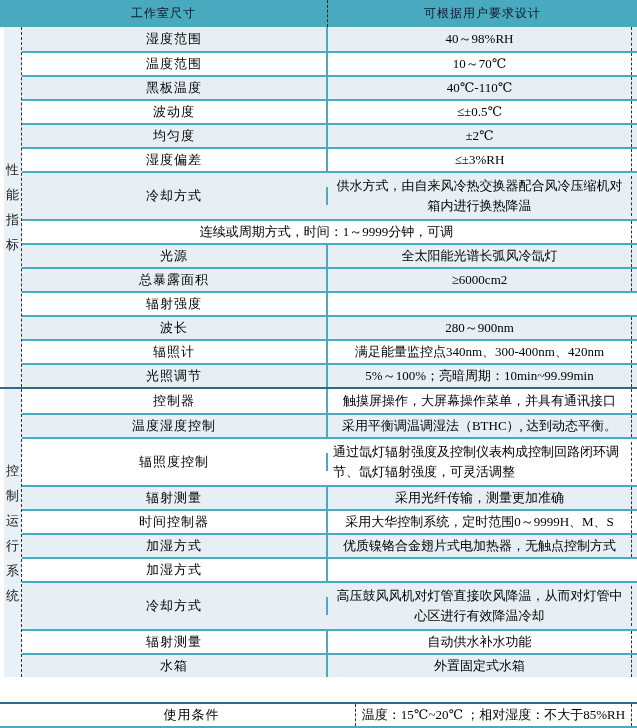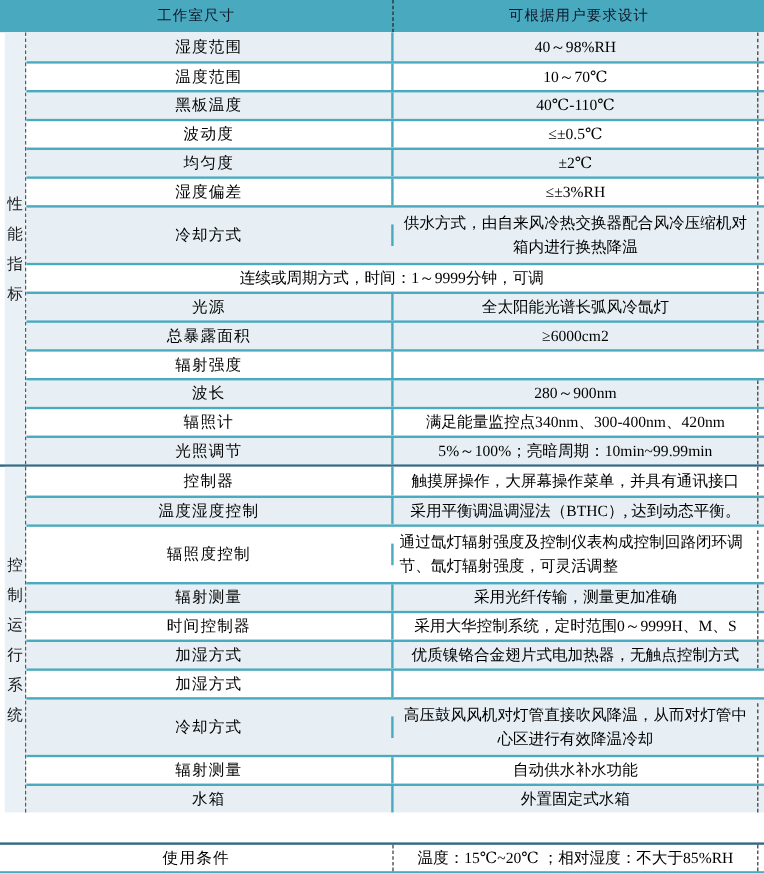--- a/index.html
+++ b/index.html
@@ -30,21 +30,21 @@
   .row { display:flex; height:24px; background:#fff; }
   .row.tall { height:48px;align-items:center; }
   .row.lite { background:#e7eff4; }
   .row + .row { border-top:2px solid #4aaabf; }
   .cell { display:flex; align-items:center; justify-content:center; text-align:center; }
   .cell.name  { width:306px; border-right:2px solid #4aaabf; letter-spacing:1px; }
   .cell.value { flex:1; margin-right:5px; border-right:1px dashed #333; padding:0 5px; line-height:1.55; }
   .cell.value.left { justify-content:flex-start; text-align:left; }
 
   
-  .footer-row { flex:none; height:26px; display:flex; border-top:2px solid #336a85; border-bottom:2px solid #4aaabf; background:#fff; }
+  .footer-row { flex:none; height:26px; display:flex; border-top:2px solid #336a85; border-bottom:2px solid #4aaabf; background:#fff;padding-left:28px; }
   .fcell { display:flex; align-items:center; justify-content:center; }
   .fcell.name  { width:328px; border-right:1px dashed #333; letter-spacing:1px; }
   .fcell.value { flex:1; margin-right:5px; border-right:1px dashed #333; }
 </style>
 </head>
 <body>
 
 <div class="spec-table">
   <div class="header-row">
     <div class="hcell left">工作室尺寸</div>

